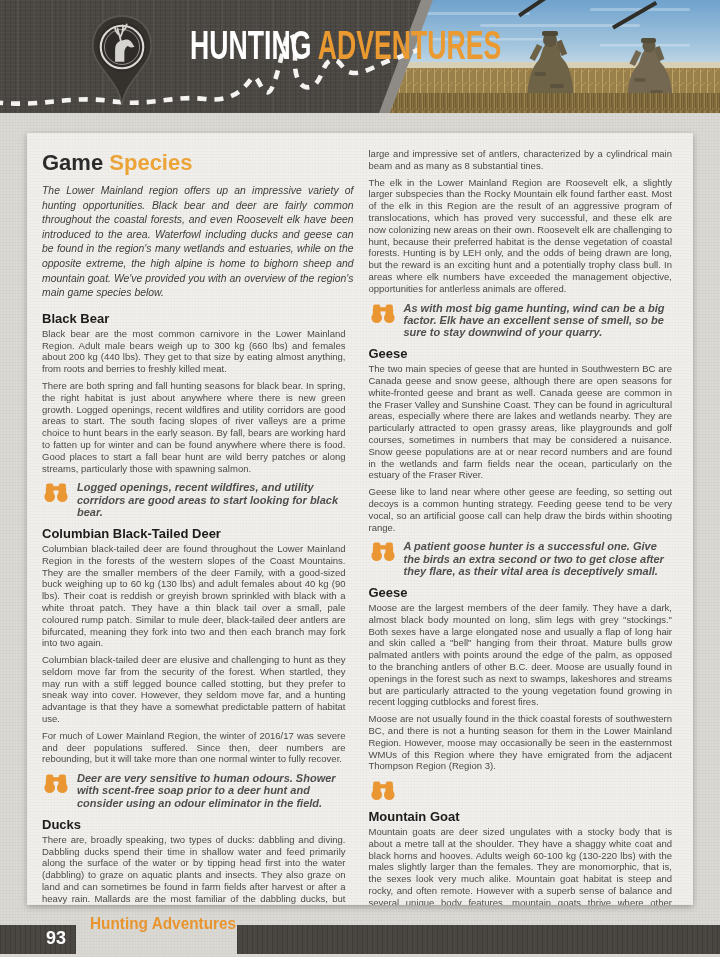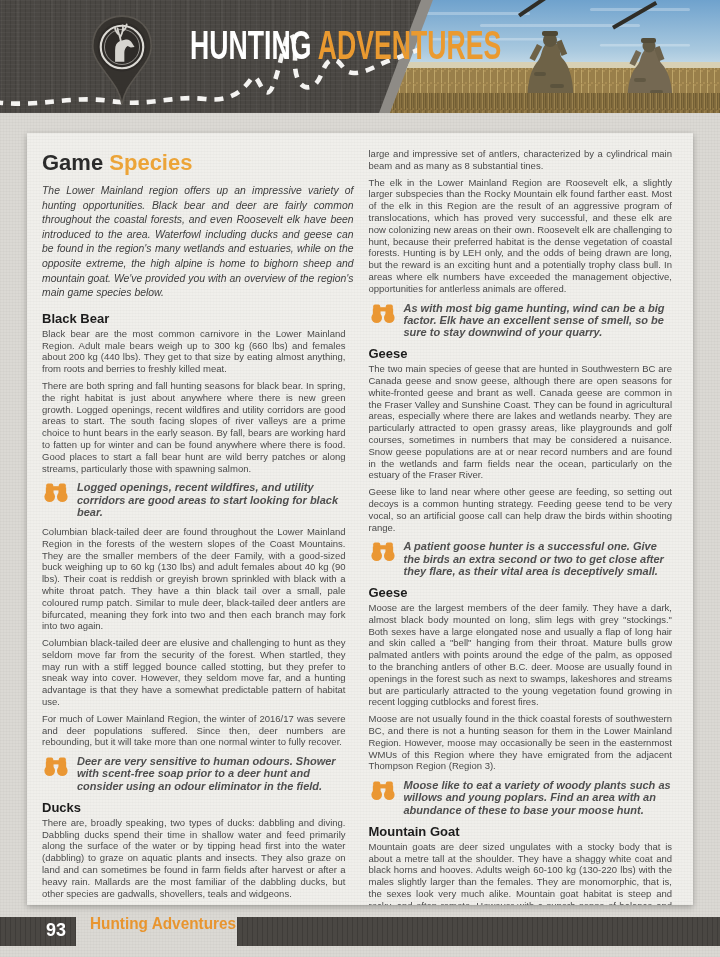--- a/index.html
+++ b/index.html
@@ -68,21 +68,21 @@
   .tip{display:flex;align-items:flex-start;gap:9px;margin:7px 0 8px 2px;}
   .tip-icon{flex:0 0 auto;width:24px;margin-top:1px;}
   .tip-icon svg{display:block;width:24px;height:21px;}
   .tip-text{
     font-style:italic;font-weight:bold;font-size:11px;line-height:12.2px;color:#4f4f4f;
     padding-right:6px;
   }
   
   .footer{position:absolute;left:0;top:909px;width:720px;height:29px;z-index:5;}
   .footer .bar{
-    position:absolute;top:8px;height:29px;background:#4a4743;
+    position:absolute;top:16px;height:29px;background:#4a4743;
     background-image:repeating-linear-gradient(90deg, rgba(0,0,0,0.15) 0 1px, transparent 1px 5px);
   }
   .footer .pageno-block{left:0;width:76px;}
   .footer .pageno{
     position:absolute;right:10px;top:3px;color:#fff;font-weight:bold;font-size:18px;
   }
   .footer .footer-label{
     position:absolute;left:90px;top:4px;color:#e8952f;font-weight:bold;font-size:16.5px;
     letter-spacing:0;transform:scale(0.93,1.05);transform-origin:left top;white-space:nowrap;
   }
@@ -196,20 +196,21 @@
                   <rect x="12.5" y="6" width="9" height="6"></rect>
                   <rect x="2.5" y="8" width="11" height="9"></rect>
                   <rect x="20.5" y="8" width="11" height="9"></rect>
                   <circle cx="8" cy="21" r="7.6"></circle>
                   <circle cx="26" cy="21" r="7.6"></circle>
                 </g>
               </svg>
             </span>
             <span class="tip-text">Logged openings, recent wildfires, and utility corridors are good areas to start looking for black bear.</span>
           </div>
+          <h2 class="sec">Columbian Black-Tailed Deer</h2>
           <p class="body">Columbian black-tailed deer are found throughout the Lower Mainland Region in the forests of the western slopes of the Coast Mountains. They are the smaller members of the deer Family, with a good-sized buck weighing up to 60 kg (130 lbs) and adult females about 40 kg (90 lbs). Their coat is reddish or greyish brown sprinkled with black with a white throat patch. They have a thin black tail over a small, pale coloured rump patch. Similar to mule deer, black-tailed deer antlers are bifurcated, meaning they fork into two and then each branch may fork into two again.</p>
           <p class="body">Columbian black-tailed deer are elusive and challenging to hunt as they seldom move far from the security of the forest. When startled, they may run with a stiff legged bounce called stotting, but they prefer to sneak way into cover. However, they seldom move far, and a hunting advantage is that they have a somewhat predictable pattern of habitat use.</p>
           <p class="body">For much of Lower Mainland Region, the winter of 2016/17 was severe and deer populations suffered. Since then, deer numbers are rebounding, but it will take more than one normal winter to fully recover.</p>
           <div class="tip">
             <span class="tip-icon">
               <svg viewBox="0 0 34 30">
                 <g fill="#ea9733">
                   <rect x="3" y="2" width="10" height="10" rx="2.5"></rect>
                   <rect x="21" y="2" width="10" height="10" rx="2.5"></rect>
                   <rect x="12.5" y="6" width="9" height="6"></rect>
@@ -275,21 +276,20 @@
                 <rect x="3" y="2" width="10" height="10" rx="2.5"></rect>
                 <rect x="21" y="2" width="10" height="10" rx="2.5"></rect>
                 <rect x="12.5" y="6" width="9" height="6"></rect>
                 <rect x="2.5" y="8" width="11" height="9"></rect>
                 <rect x="20.5" y="8" width="11" height="9"></rect>
                 <circle cx="8" cy="21" r="7.6"></circle>
                 <circle cx="26" cy="21" r="7.6"></circle>
               </g>
             </svg>
           </span>
-          <span class="tip-text">Moose like to eat a variety of woody plants such as willows and young poplars. Find an area with an abundance of these to base your moose hunt.</span>
         </div>
         <h2 class="sec">Mountain Goat</h2>
         <p class="body">Mountain goats are deer sized ungulates with a stocky body that is about a metre tall at the shoulder. They have a shaggy white coat and black horns and hooves. Adults weigh 60-100 kg (130-220 lbs) with the males slightly larger than the females. They are monomorphic, that is, the sexes look very much alike. Mountain goat habitat is steep and rocky, and often remote. However with a superb sense of balance and several unique body features, mountain goats thrive where other animals could not.</p>
       </div>
   </div>
 </div>
 
 <div class="footer">
   <div class="bar pageno-block">
     <span class="pageno">93</span>

